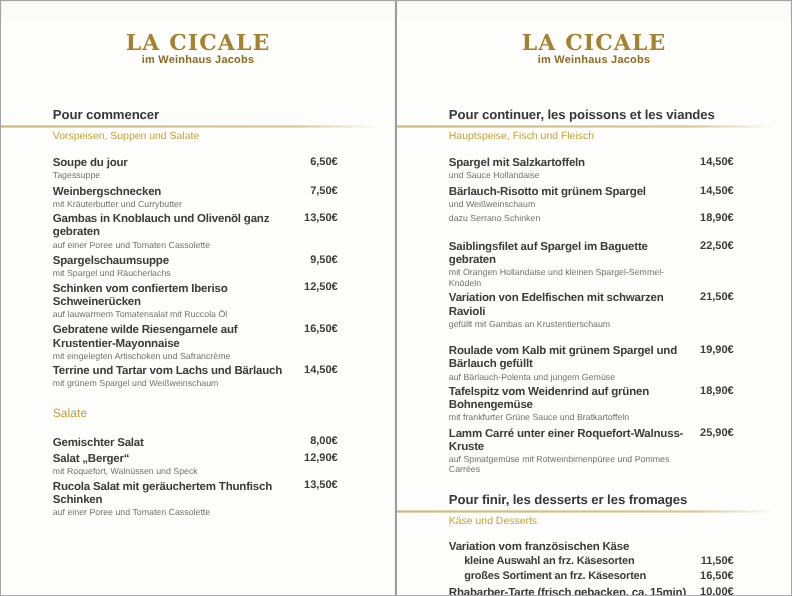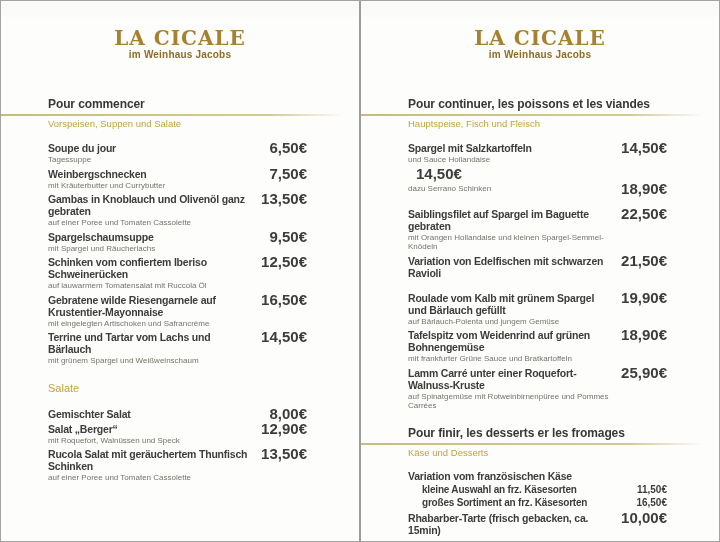--- a/index.html
+++ b/index.html
@@ -26,21 +26,21 @@
   .gold-rule{height:2px;margin-top:3px;
     background:linear-gradient(to right,#c9ba7f 0%,#d5c995 75%,rgba(213,201,149,0) 96%);}
   .sec-sub{margin:2px 0 0 47px;font-size:9.5px;color:#c2a33c;line-height:11px;}
 
   .items{margin:13px 52px 0 47px;}
   .item{display:flex;justify-content:space-between;align-items:flex-start;margin-bottom:3px;}
   .item-text{min-width:0;}
   .item-name{font-size:10.5px;font-weight:bold;color:#3c3c3c;letter-spacing:-.2px;line-height:12px;}
   .item-desc{font-size:8px;color:#74746a;line-height:9.5px;margin-top:1px;}
   .item-desc:empty{display:none;}
-  .item-price{font-size:15px;font-weight:bold;color:#3c3c3c;white-space:nowrap;margin-left:8px;line-height:12px;}
+  .item-price{font-size:10px;font-weight:bold;color:#3c3c3c;white-space:nowrap;margin-left:8px;line-height:12px;}
   .item-price:empty{display:none;}
 
   .subline{display:flex;justify-content:space-between;margin-left:14px;margin-top:2px;}
   .subline-text{font-size:10px;font-weight:bold;color:#3c3c3c;letter-spacing:-.2px;line-height:11.5px;}
   .subline-price{font-size:10px;font-weight:bold;color:#3c3c3c;white-space:nowrap;margin-left:8px;line-height:11.5px;}
 
   .group-gap{height:10px;}
   .subheading{margin:16px 0 0 47px;font-size:11px;color:#c2a33c;line-height:13px;}
 </style>
 </head>
@@ -155,20 +155,24 @@
 
       <div class="items">
         <div class="item">
           <div class="item-text">
             <div class="item-name">Spargel mit Salzkartoffeln</div>
             <div class="item-desc">und Sauce Hollandaise</div>
           </div>
           <div class="item-price">14,50€</div>
         </div>
         <div class="item">
+          <div class="item-text">
+            <div class="item-name">Bärlauch-Risotto mit grünem Spargel</div>
+            <div class="item-desc">und Weißweinschaum</div>
+          </div>
           <div class="item-price">14,50€</div>
         </div>
         <div class="item">
           <div class="item-text">
             <div class="item-desc">dazu Serrano Schinken</div>
           </div>
           <div class="item-price">18,90€</div>
         </div>
 
         <div class="group-gap"></div>
@@ -176,20 +180,21 @@
         <div class="item">
           <div class="item-text">
             <div class="item-name">Saiblingsfilet auf Spargel im Baguette gebraten</div>
             <div class="item-desc">mit Orangen Hollandaise und kleinen Spargel-Semmel-Knödeln</div>
           </div>
           <div class="item-price">22,50€</div>
         </div>
         <div class="item">
           <div class="item-text">
             <div class="item-name">Variation von Edelfischen mit schwarzen Ravioli</div>
+            <div class="item-desc">gefüllt mit Gambas an Krustentierschaum</div>
           </div>
           <div class="item-price">21,50€</div>
         </div>
 
         <div class="group-gap"></div>
 
         <div class="item">
           <div class="item-text">
             <div class="item-name">Roulade vom Kalb mit grünem Spargel und Bärlauch gefüllt</div>
             <div class="item-desc">auf Bärlauch-Polenta und jungem Gemüse</div>

